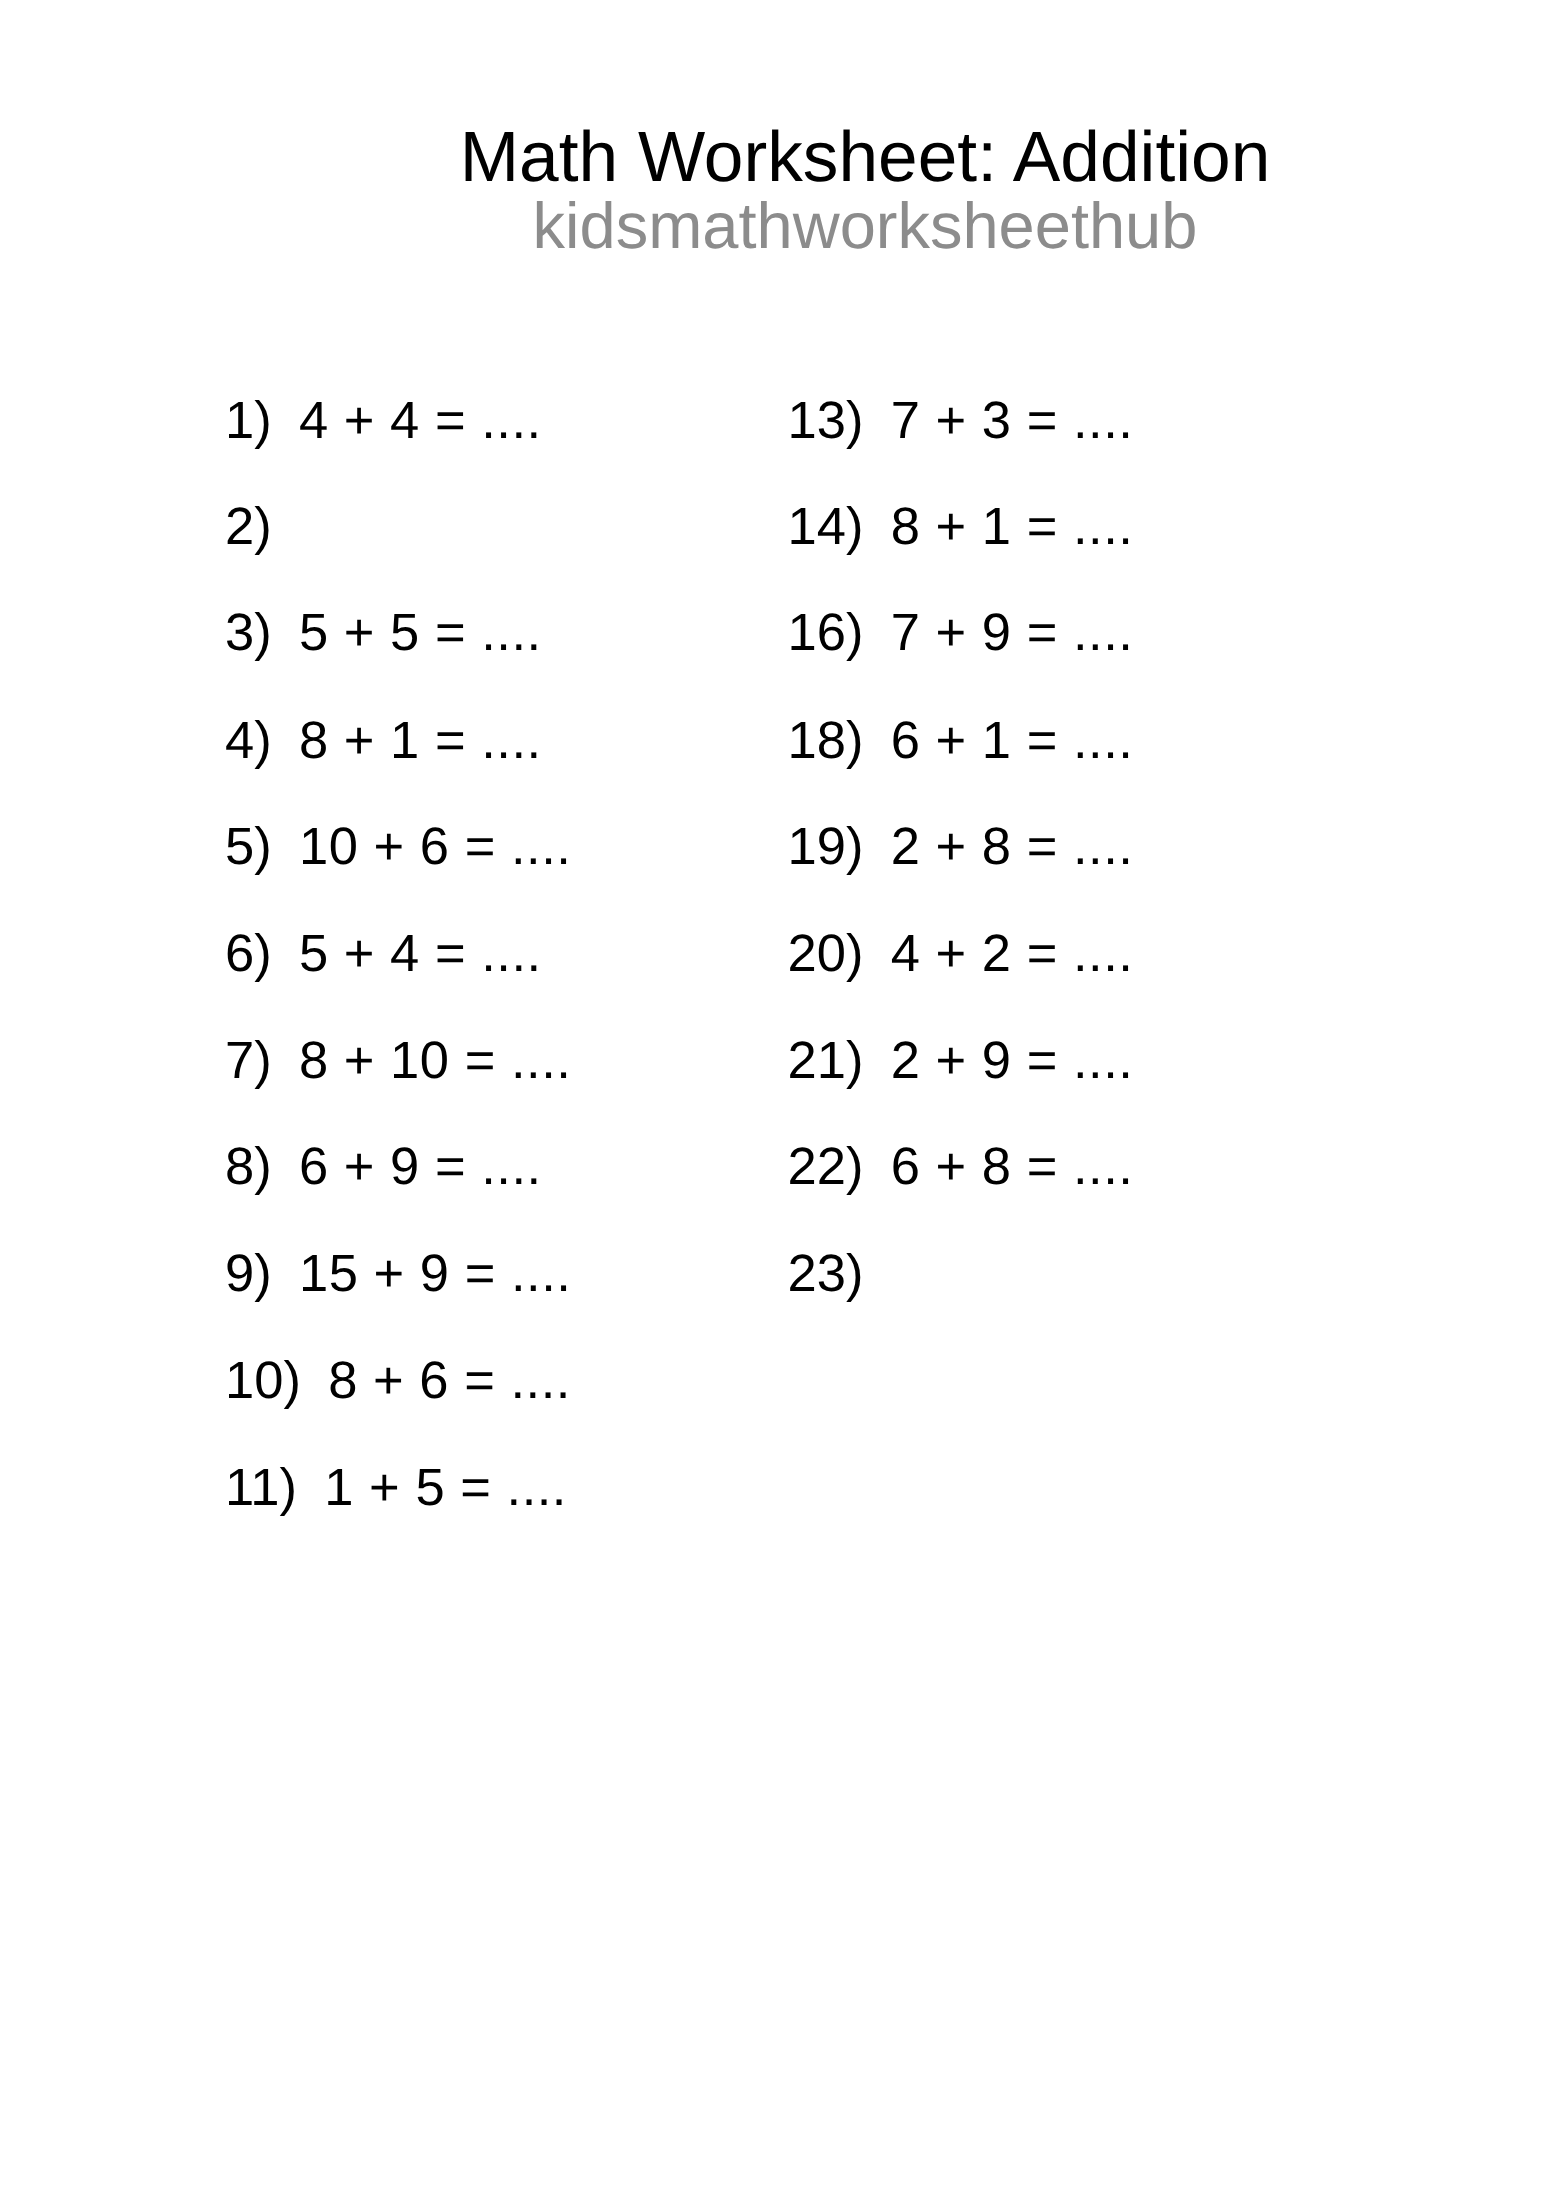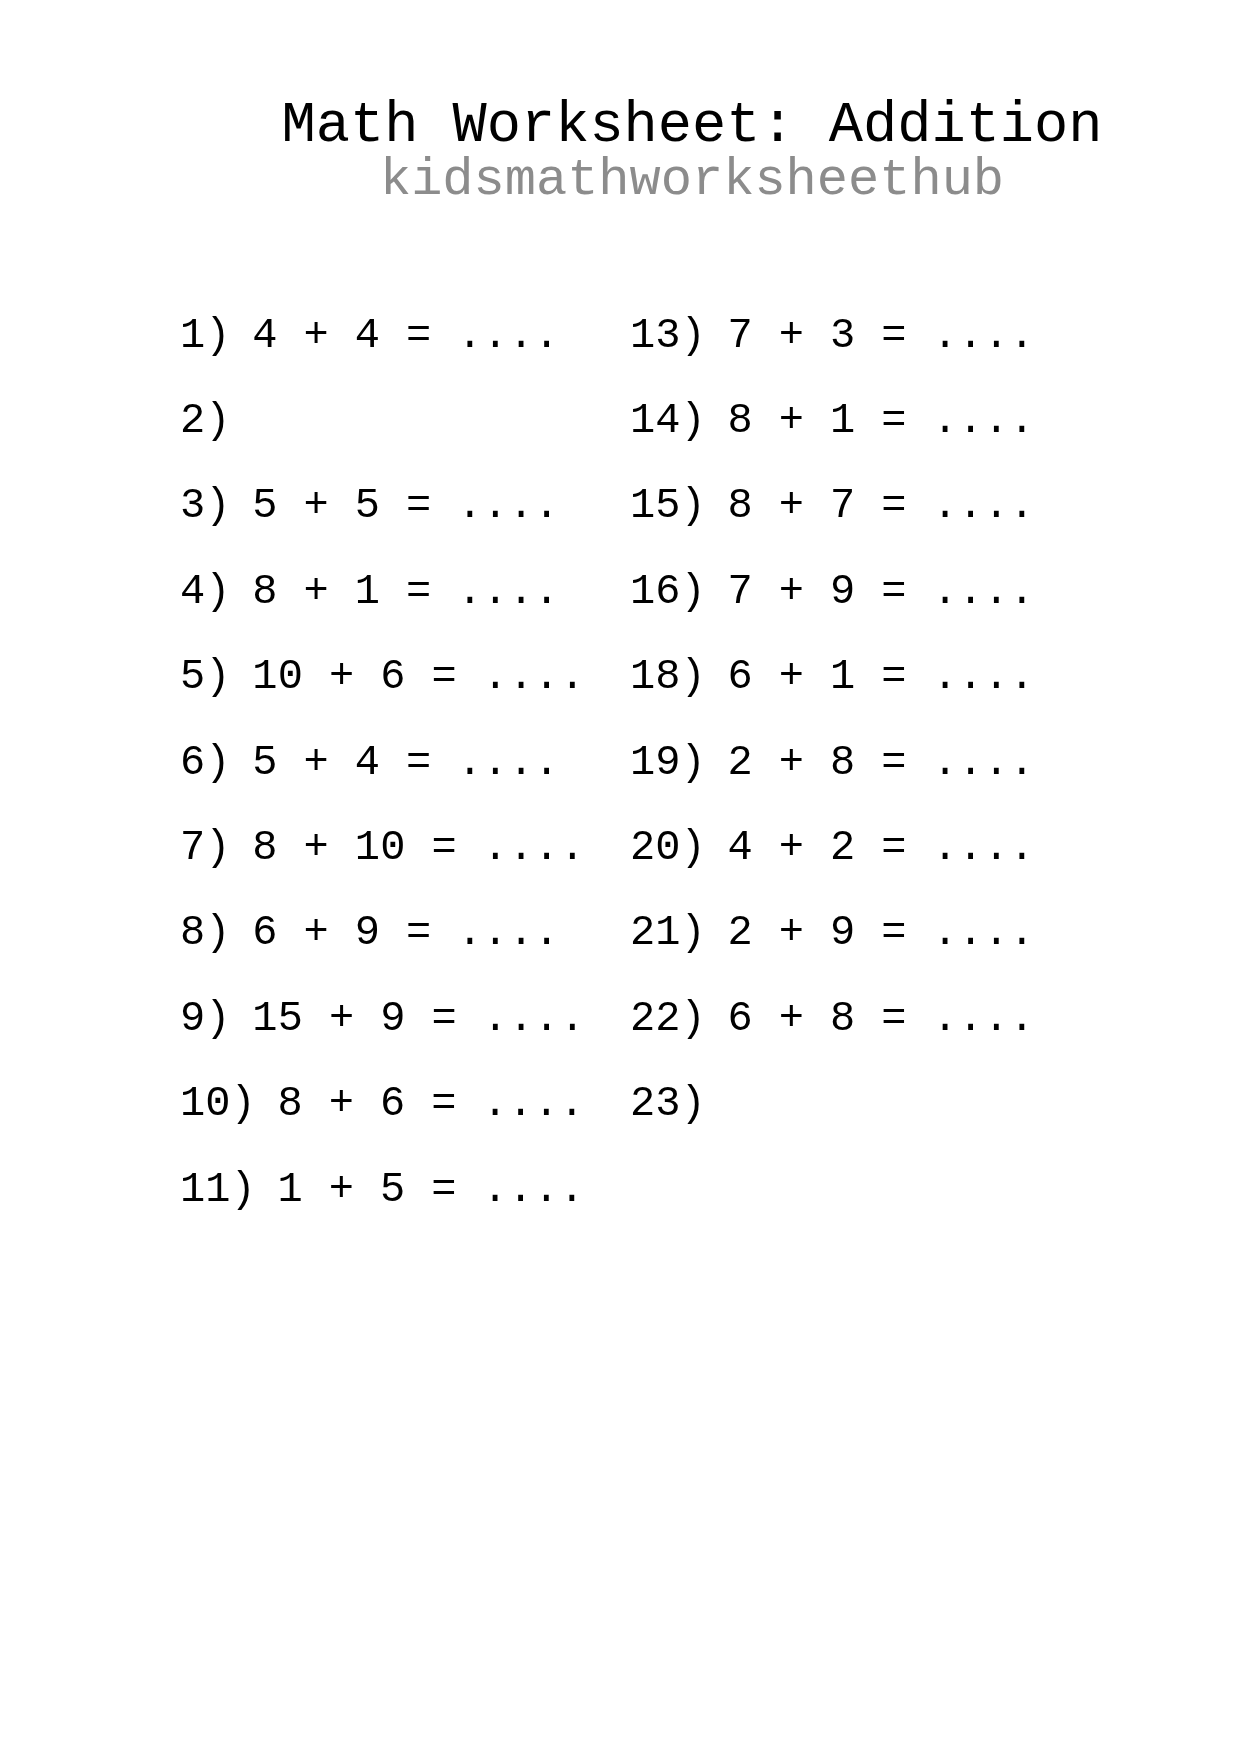--- a/index.html
+++ b/index.html
@@ -1,21 +1,21 @@
 <!DOCTYPE html>
 <html style="--text: #000000; --subtitle: #8c8c8c; --bg: #ffffff;"><head>
 <meta charset="utf-8">
 <style>
   html, body { margin: 0; padding: 0; }
   .page {
     position: relative;
     width: 1240px;
     height: 1568px;
     background: var(--bg, #ffffff);
-    font-family: Liberation Mono, monospace;
+    font-family: Liberation Sans, sans-serif;
     color: var(--text, #000000);
     overflow: hidden;
   }
   .header {
     position: absolute;
     top: 98px;
     left: 144px;
     right: 0;
     text-align: center;
   }
@@ -110,24 +110,20 @@
     <div class="col col-right" id="col-1">
         <div class="problem-row">
           <span class="num">13)</span>
           <span class="expr">7 + 3 = ....</span>
         </div>
         <div class="problem-row">
           <span class="num">14)</span>
           <span class="expr">8 + 1 = ....</span>
         </div>
         <div class="problem-row">
-          <span class="num">15)</span>
-          <span class="expr">8 + 7 = ....</span>
-        </div>
-        <div class="problem-row">
           <span class="num">16)</span>
           <span class="expr">7 + 9 = ....</span>
         </div>
         <div class="problem-row">
           <span class="num">18)</span>
           <span class="expr">6 + 1 = ....</span>
         </div>
         <div class="problem-row">
           <span class="num">19)</span>
           <span class="expr">2 + 8 = ....</span>

